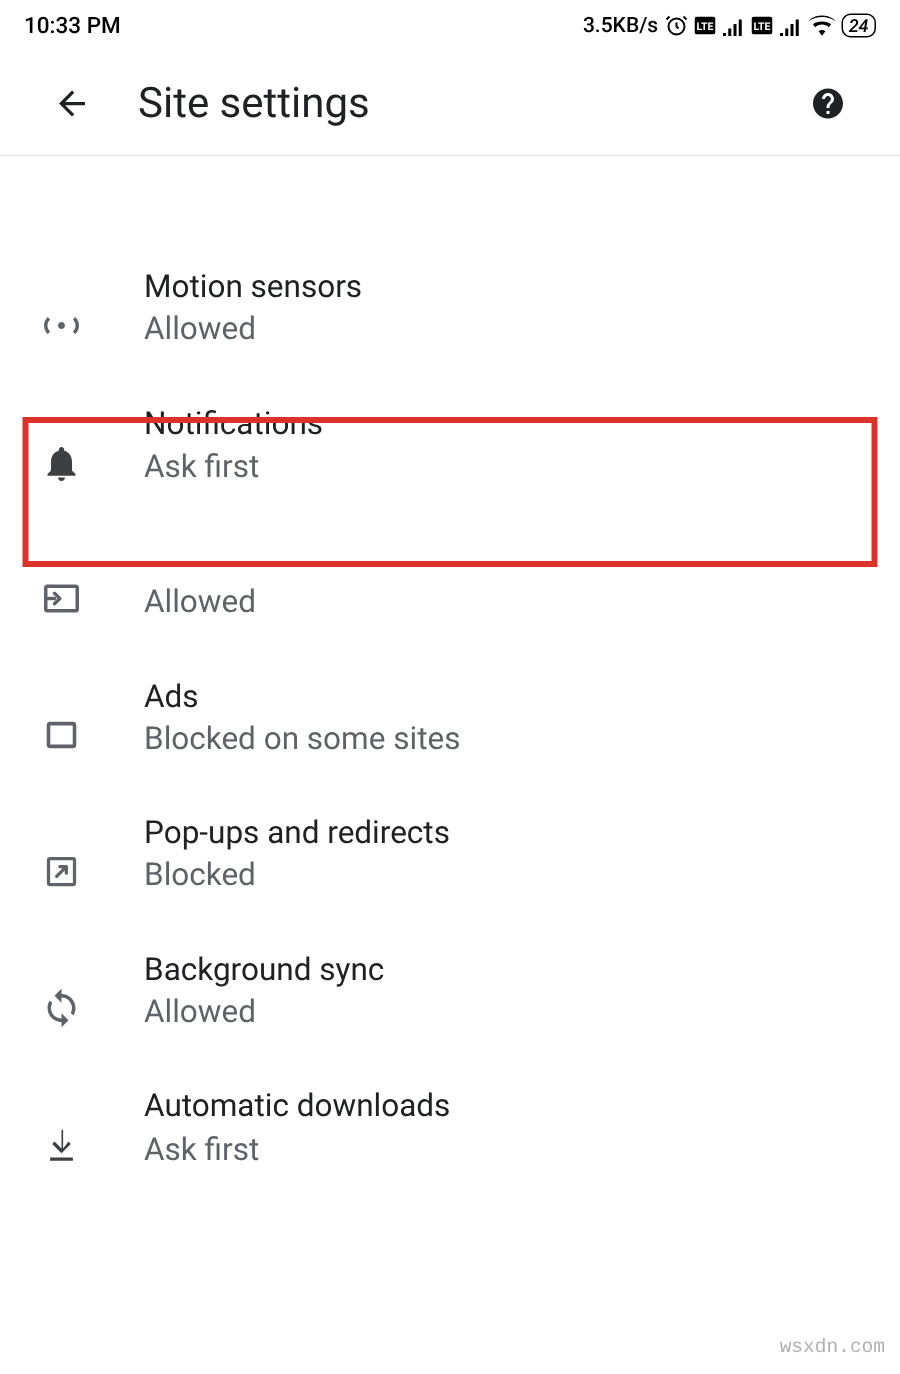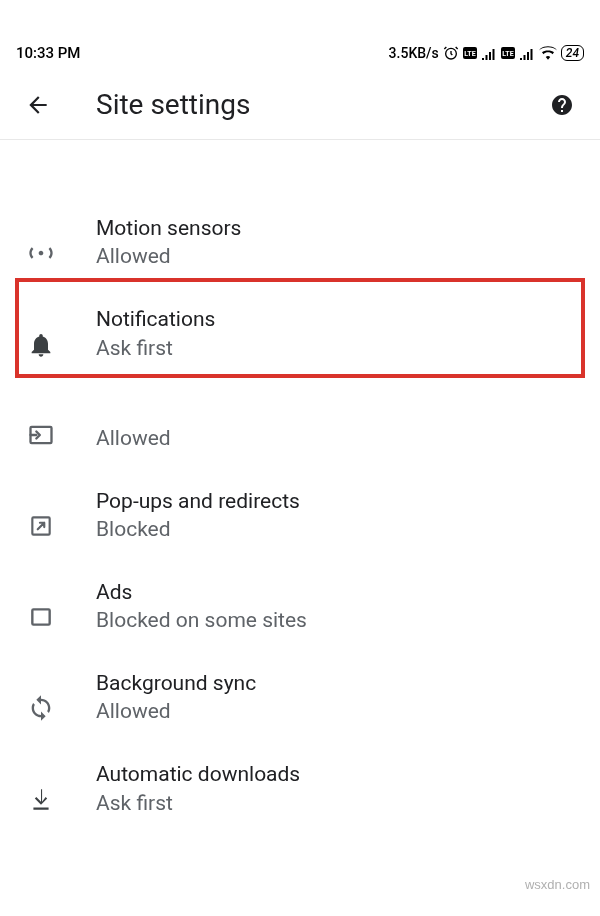--- a/index.html
+++ b/index.html
@@ -18,21 +18,20 @@
     }
     .status-bar {
       height: 34px;
       display: flex;
       justify-content: space-between;
       align-items: center;
       padding: 0 16px;
       font-size: 15px;
       font-weight: 500;
       color: #000;
-      margin-top: 36px;
     }
     .status-right {
       display: flex;
       align-items: center;
       gap: 4px;
       font-size: 14px;
     }
     .status-icon {
       display: inline-flex;
       align-items: flex-start;
@@ -42,23 +41,23 @@
       border-radius: 6px;
       padding: 0px 4px;
       font-size: 12px;
       font-weight: 500;
       font-style: italic;
     }
     .app-bar {
       height: 70px;
       display: flex;
       align-items: center;
-      padding: 0 24px;
+      padding: 0 34px;
       border-bottom: 1px solid #e8e8e8;
-      gap: 44px;
+      gap: 30px;
     }
     .back-arrow {
       width: 28px;
       height: 28px;
       display: flex;
       align-items: center;
       justify-content: center;
     }
     .app-title {
       font-size: 28px;
@@ -125,25 +124,25 @@
       position: absolute;
       border: 4px solid #d9332b;
       left: 15px;
       right: 15px;
       top: 278px;
       height: 100px;
       pointer-events: none;
     }
     .watermark {
       position: absolute;
-      bottom: 24px;
+      bottom: 11px;
       right: 10px;
       font-size: 13px;
       color: #b0b0b0;
-      font-family: Liberation Sans, sans-serif;
+      font-family: Liberation Mono, monospace;
     }
   </style>
 </head>
 <body>
 
 <div class="status-bar">
   <span>10:33 PM</span>
   <div class="status-right">
     <span>3.5KB/s</span>
     <span class="status-icon">
@@ -235,45 +234,45 @@
           <path d="M3 12h5M11 12l-3-3M11 12l-3 3" stroke-linecap="round" stroke-linejoin="round"></path>
         </svg>
     </div>
     <div class="setting-text">
       <div class="setting-status">Allowed</div>
     </div>
   </div>
 
   <div class="setting-item">
     <div class="setting-icon">
+      <svg width="26" height="26" viewBox="0 0 24 24" fill="none" stroke="#5f6368" stroke-width="2.2">
+          <rect x="4" y="5" width="16" height="14" rx="1"></rect>
+        </svg>
+    </div>
+    <div class="setting-text">
+      <div class="setting-title">Ads</div>
+      <div class="setting-status">Blocked on some sites</div>
+    </div>
+  </div>
+
+  <div class="setting-item">
+    <div class="setting-icon">
       <svg width="26" height="26" viewBox="0 0 24 24" fill="none" stroke="#5f6368" stroke-width="2">
           <rect x="4" y="4" width="16" height="16" rx="1"></rect>
           <path d="M9 15l6-6M15 13V9h-4" stroke-linecap="round" stroke-linejoin="round"></path>
         </svg>
     </div>
     <div class="setting-text">
       <div class="setting-title">Pop-ups and redirects</div>
       <div class="setting-status">Blocked</div>
     </div>
   </div>
 
   <div class="setting-item">
     <div class="setting-icon">
-      <svg width="26" height="26" viewBox="0 0 24 24" fill="none" stroke="#5f6368" stroke-width="2.2">
-          <rect x="4" y="5" width="16" height="14" rx="1"></rect>
-        </svg>
-    </div>
-    <div class="setting-text">
-      <div class="setting-title">Ads</div>
-      <div class="setting-status">Blocked on some sites</div>
-    </div>
-  </div>
-
-  <div class="setting-item">
-    <div class="setting-icon">
       <svg width="28" height="28" viewBox="0 0 24 24" fill="#5f6368">
           <path d="M12 4V1L8 5l4 4V6c3.31 0 6 2.69 6 6 0 1.01-.25 1.97-.7 2.8l1.46 1.46C19.54 15.03 20 13.57 20 12c0-4.42-3.58-8-8-8zm0 14c-3.31 0-6-2.69-6-6 0-1.01.25-1.97.7-2.8L5.24 7.74C4.46 8.97 4 10.43 4 12c0 4.42 3.58 8 8 8v3l4-4-4-4v3z"></path>
         </svg>
     </div>
     <div class="setting-text">
       <div class="setting-title">Background sync</div>
       <div class="setting-status">Allowed</div>
     </div>
   </div>
 

